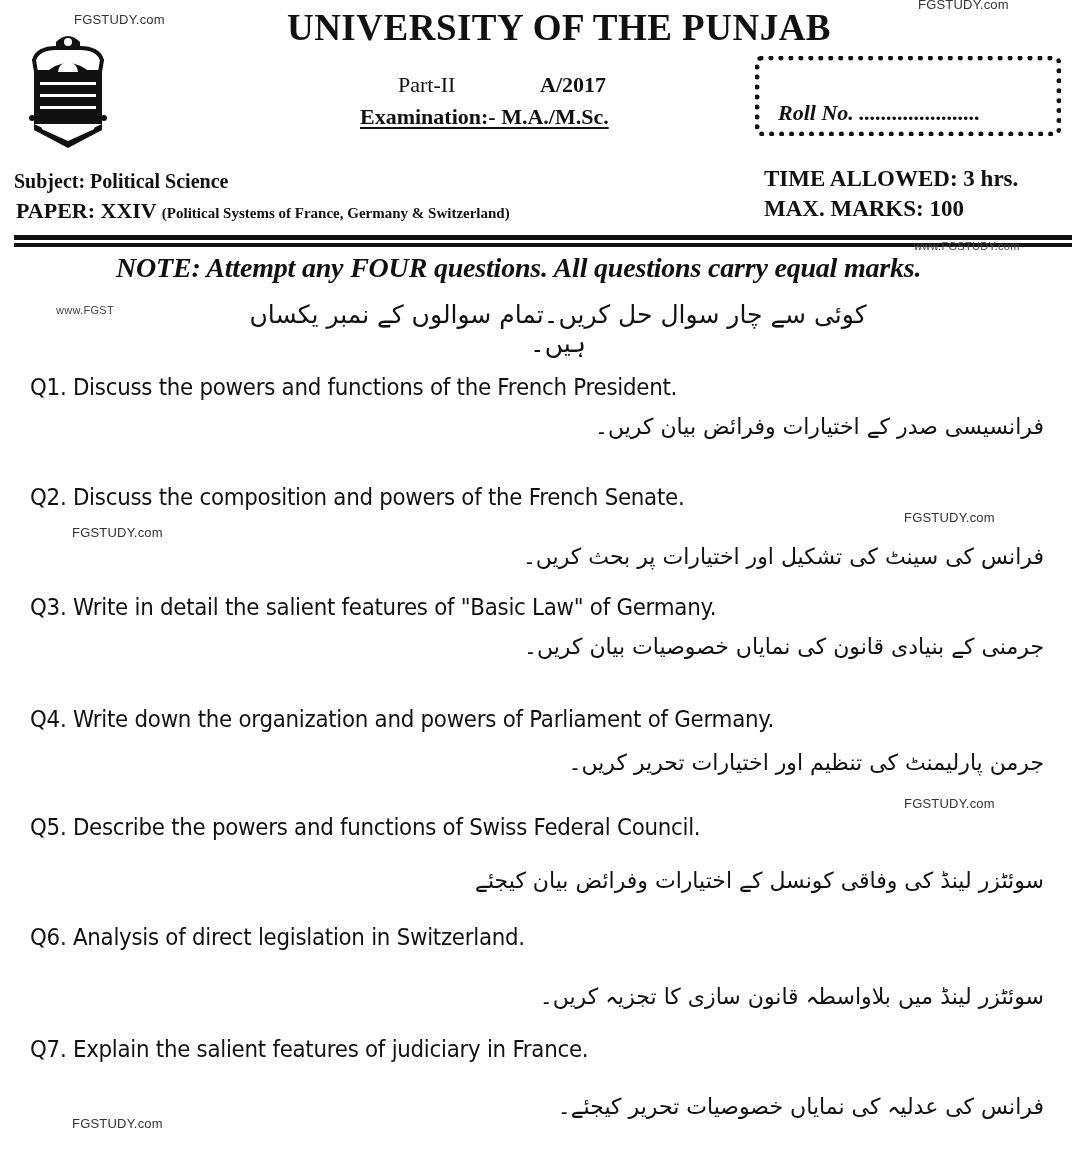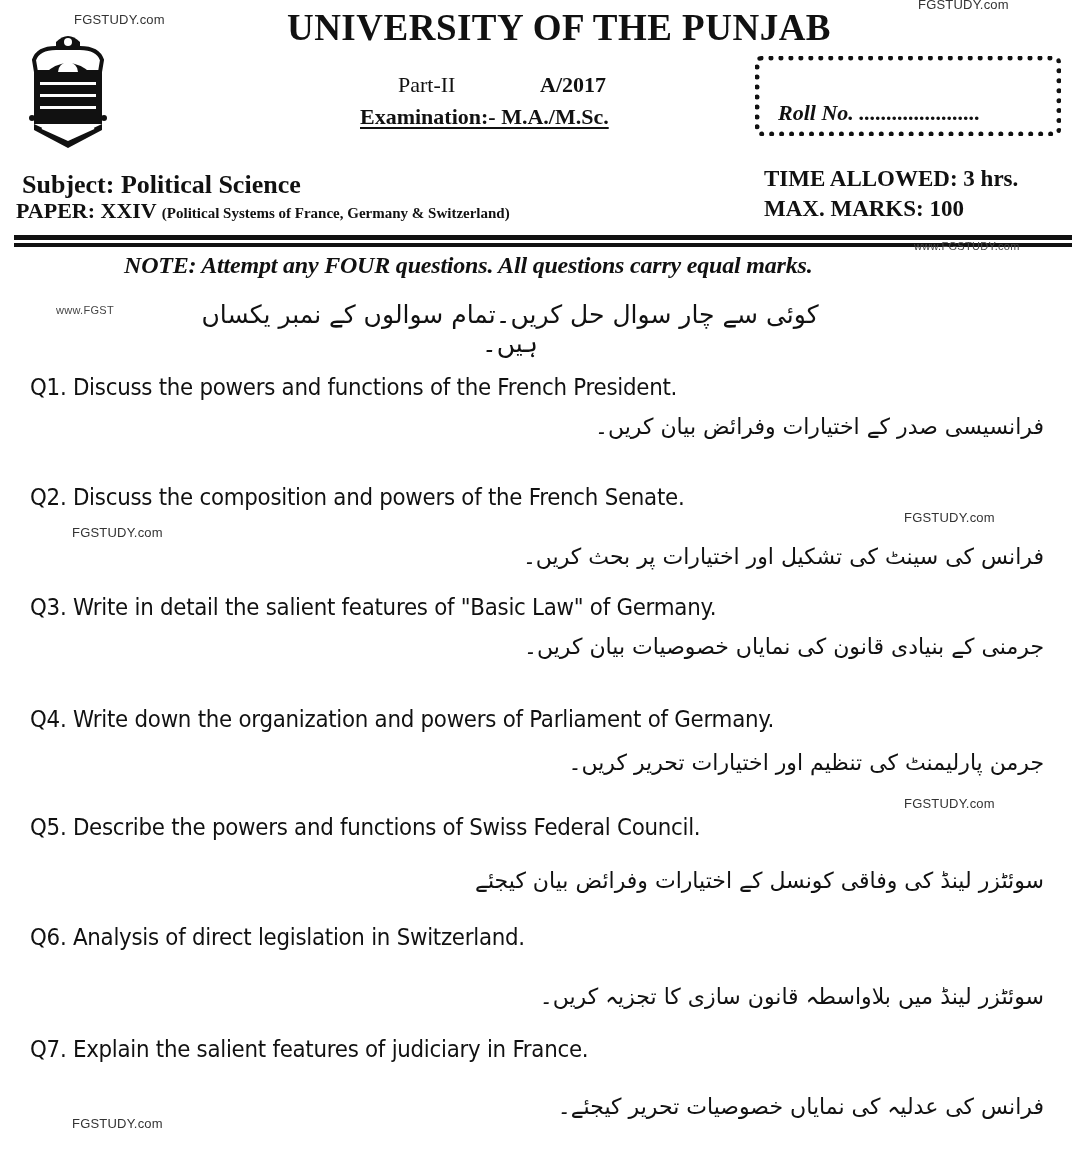--- a/index.html
+++ b/index.html
@@ -22,34 +22,34 @@
   .part { left:398px; top:72px; font-weight:normal; font-size:22px; }
   .year { left:540px; top:72px; font-weight:bold; font-size:22px; }
   .exam { left:360px; top:104px; font-weight:bold; font-size:22px; text-decoration:underline; text-underline-offset:3px; }
 
   .rollbox {
     left:755px; top:56px; width:306px; height:80px;
     border:5px dotted #111; border-radius:6px; box-sizing:border-box;
   }
   .roll { left:778px; top:100px; font-weight:bold; font-size:22px;font-style:italic; }
 
-  .subject { left:14px; top:170px; font-weight:bold; font-size:26px;margin-left:8px; }
+  .subject { left:14px; top:170px; font-weight:bold; font-size:20px; }
   .paper { left:16px; top:198px; font-weight:bold; font-size:22px; }
   .paper .paren { font-size:15px; }
   .time { left:764px; top:166px; font-weight:bold; font-size:23px; }
   .marks { left:764px; top:196px; font-weight:bold; font-size:23px; }
 
   .rule1 { left:14px; top:235px; width:1058px; height:5px; background:#111; }
   .rule2 { left:14px; top:243px; width:1058px; height:4px; background:#111; }
 
   .note {
-    left:124px; top:252px; font-weight:bold; font-style:italic; font-size:24px; letter-spacing:-0.2px;
+    left:116px; top:252px; font-weight:bold; font-style:italic; font-size:28px; letter-spacing:-0.2px;
   }
   .urdu {
-    font-family:"DejaVu Sans", sans-serif; font-size:22px; direction:rtl; text-align:right; color:#111;
+    font-family:"DejaVu Sans", sans-serif; font-size:22px; direction:rtl; text-align:right; color:#111;margin-left:48px;
   }
   .urdu-note { left:200px; width:620px; top:300px; font-size:25px; text-align:center; }
 
   .q {
     left:30px; font-family:"DejaVu Sans", sans-serif; font-size:23px; letter-spacing:-0.3px; color:#111;
     transform:scaleX(0.93); transform-origin:left center;
   }
   .uq { right:34px; width:700px; }
 </style>
 </head>

